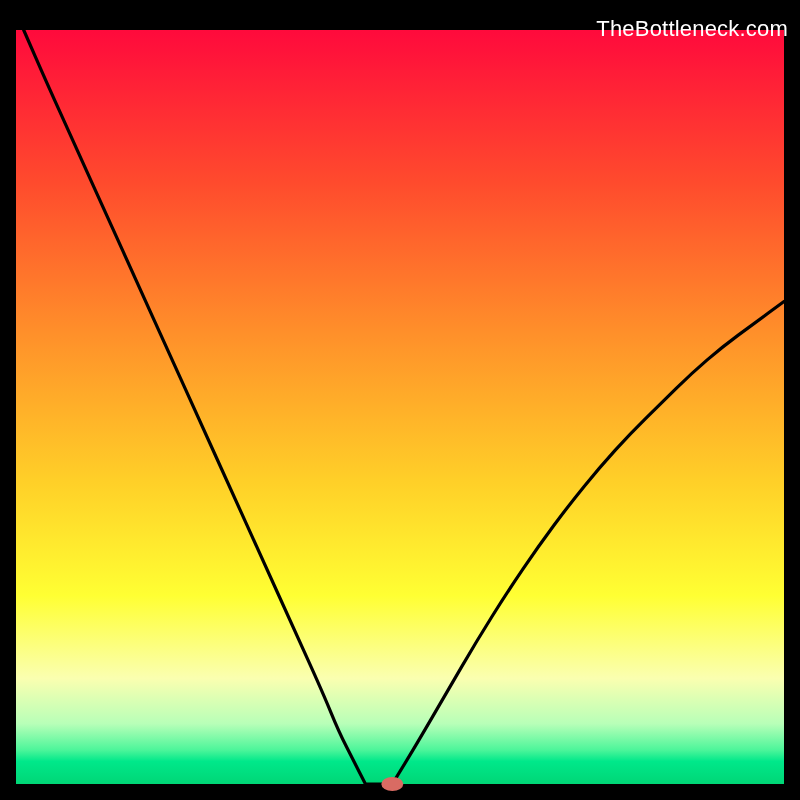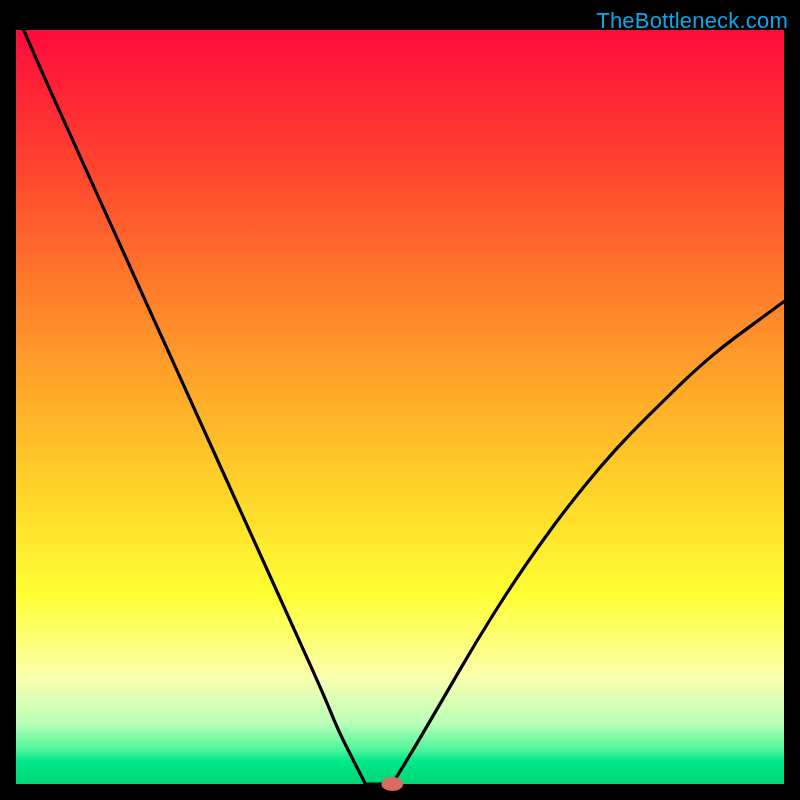--- a/index.html
+++ b/index.html
@@ -12,23 +12,23 @@
     overflow: hidden;
   }
   .frame {
     position: relative;
     width: 800px;
     height: 800px;
     box-sizing: border-box;
   }
   .watermark {
     position: absolute;
-    top: 8px;
+    top: 16px;
     right: 12px;
-    color: #0ea5e9;
+    color: #ffffff;
     font-size: 22px;
     font-weight: 500;
     letter-spacing: 0.2px;
     z-index: 5;
     user-select: none;
   }
   svg {
     display: block;
   }
 </style>

